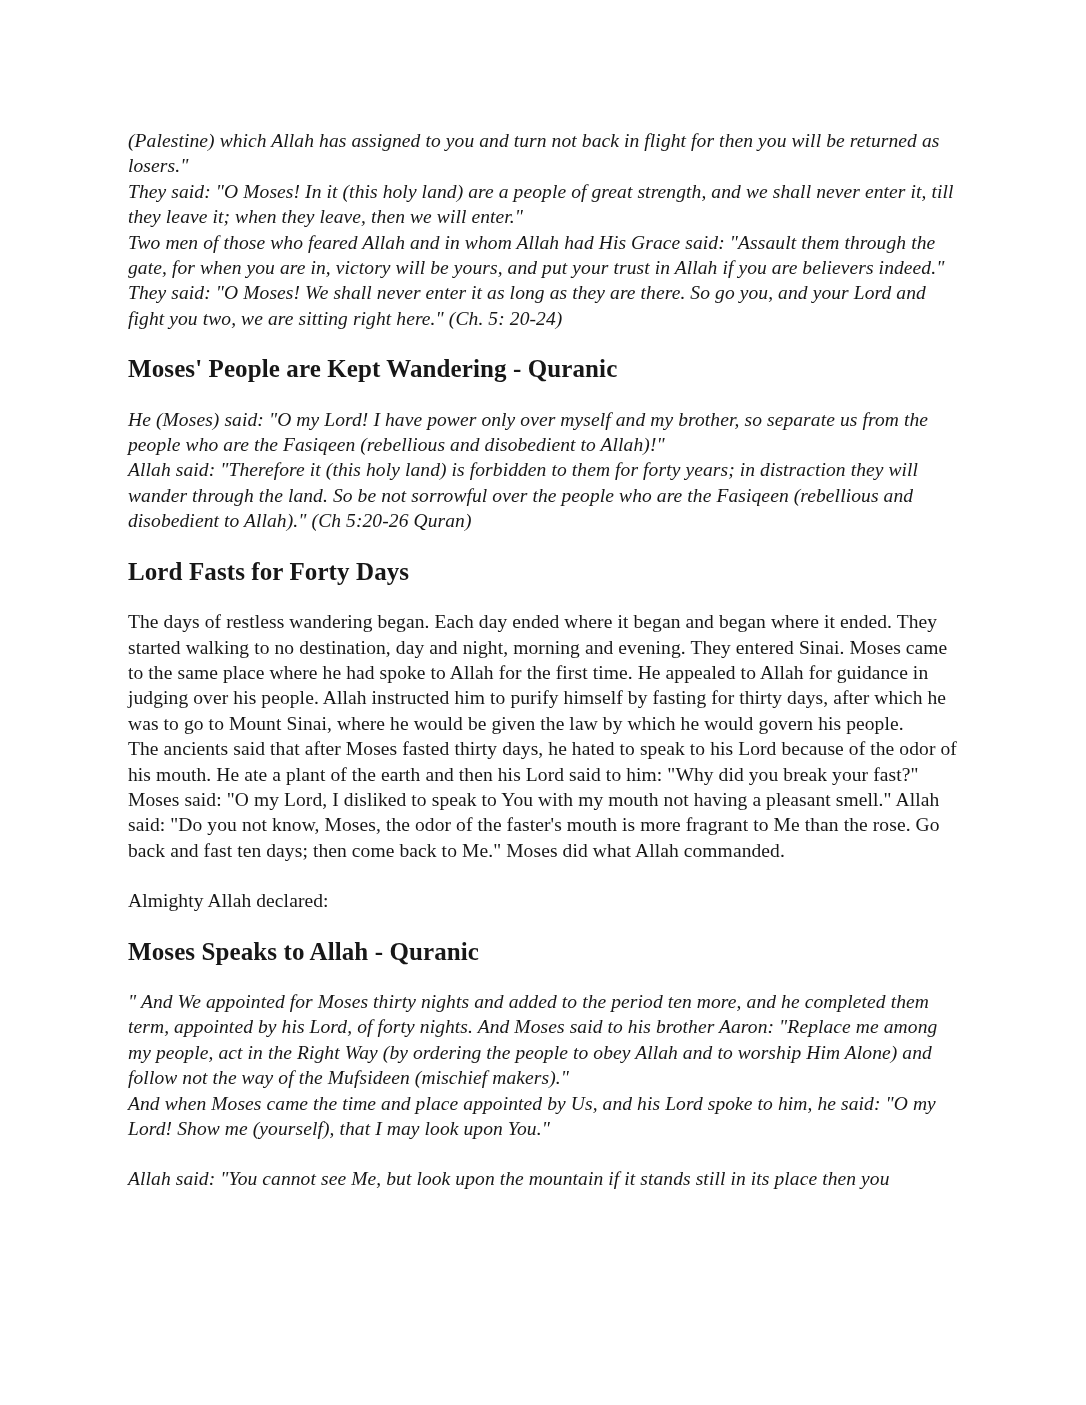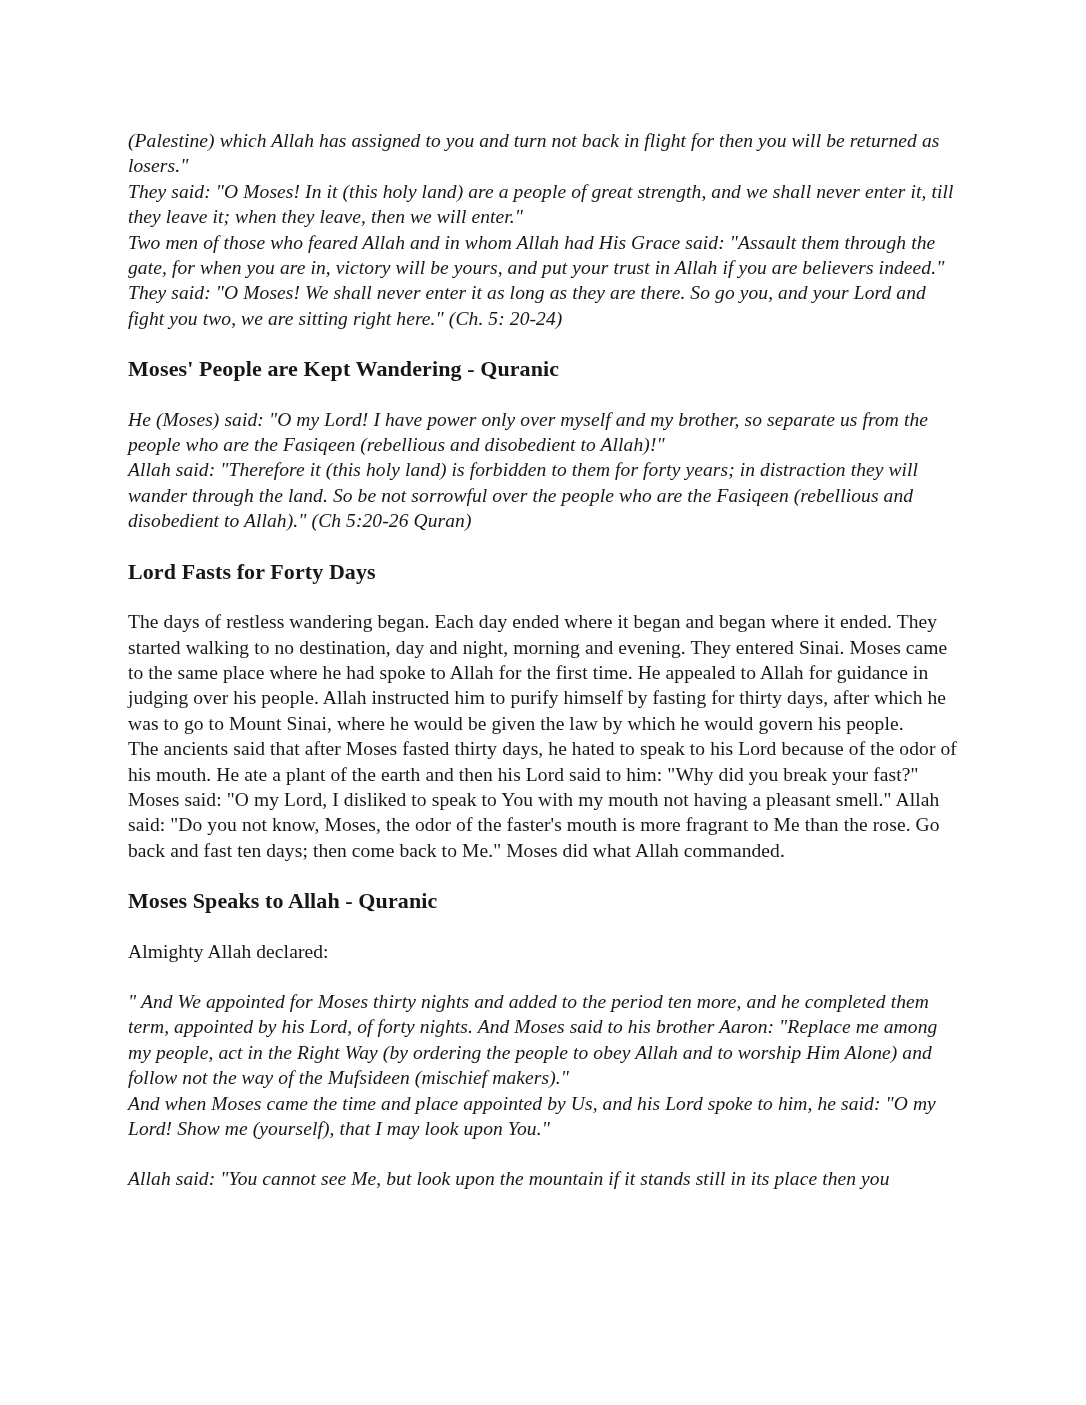--- a/index.html
+++ b/index.html
@@ -27,21 +27,21 @@
     margin: 0 0 25px 0;
     white-space: pre-line; 
     letter-spacing: 0.1px;
   }
   .block.italic {
     font-style: italic;
   }
   .block.heading {
     font-weight: bold;
     font-style: normal;
-    font-size: 22px;
+    font-size: 25px;
     margin: 25px 0 25px 0;
     white-space: normal;
   }
 </style>
 </head>
 <body>
 
 <div class="page">
   <div class="block italic">(Palestine) which Allah has assigned to you and turn not back in flight for then you will be returned as losers."
 They said: "O Moses! In it (this holy land) are a people of great strength, and we shall never enter it, till they leave it; when they leave, then we will enter."
@@ -51,21 +51,21 @@
   <div class="block heading">Moses' People are Kept Wandering - Quranic</div>
 
   <div class="block italic">He (Moses) said: "O my Lord! I have power only over myself and my brother, so separate us from the people who are the Fasiqeen (rebellious and disobedient to Allah)!"
 Allah said: "Therefore it (this holy land) is forbidden to them for forty years; in distraction they will wander through the land. So be not sorrowful over the people who are the Fasiqeen (rebellious and disobedient to Allah)." (Ch 5:20-26 Quran)</div>
 
   <div class="block heading">Lord Fasts for Forty Days</div>
 
   <div class="block">The days of restless wandering began. Each day ended where it began and began where it ended. They started walking to no destination, day and night, morning and evening. They entered Sinai. Moses came to the same place where he had spoke to Allah for the first time. He appealed to Allah for guidance in judging over his people. Allah instructed him to purify himself by fasting for thirty days, after which he was to go to Mount Sinai, where he would be given the law by which he would govern his people.
 The ancients said that after Moses fasted thirty days, he hated to speak to his Lord because of the odor of his mouth. He ate a plant of the earth and then his Lord said to him: "Why did you break your fast?" Moses said: "O my Lord, I disliked to speak to You with my mouth not having a pleasant smell." Allah said: "Do you not know, Moses, the odor of the faster's mouth is more fragrant to Me than the rose. Go back and fast ten days; then come back to Me." Moses did what Allah commanded.</div>
 
+  <div class="block">Almighty Allah declared:</div>
+
   <div class="block heading">Moses Speaks to Allah - Quranic</div>
-
-  <div class="block">Almighty Allah declared:</div>
 
   <div class="block italic">" And We appointed for Moses thirty nights and added to the period ten more, and he completed them term, appointed by his Lord, of forty nights. And Moses said to his brother Aaron: "Replace me among my people, act in the Right Way (by ordering the people to obey Allah and to worship Him Alone) and follow not the way of the Mufsideen (mischief makers)."
 And when Moses came the time and place appointed by Us, and his Lord spoke to him, he said: "O my Lord! Show me (yourself), that I may look upon You."</div>
 
   <div class="block italic">Allah said: "You cannot see Me, but look upon the mountain if it stands still in its place then you</div>
 </div>
 
 </body></html>

